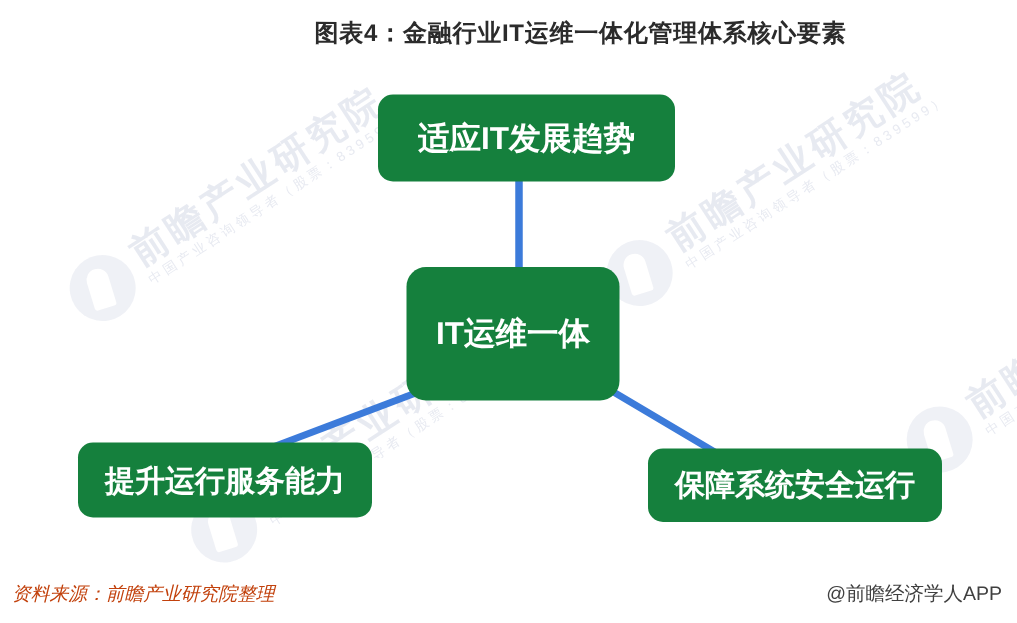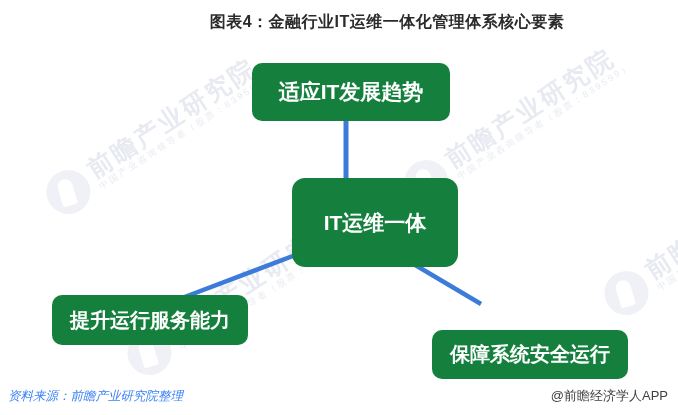--- a/index.html
+++ b/index.html
@@ -27,27 +27,27 @@
   .wm-sub{font-size:9px;color:#e2e5ee;letter-spacing:2.5px;white-space:nowrap;margin-top:2px;}
   
   .connectors{position:absolute;left:0;top:0;z-index:2;}
   
   .node{
     position:absolute;z-index:3;background:#15803d;color:#fff;
     display:flex;flex-direction:column;align-items:center;justify-content:center;
     font-weight:bold;text-align:left;border-radius:10px;
   }
   .node-top{left:252px;top:63px;width:198px;height:58px;font-size:21px;}
-  .node-center{left:292px;top:178px;width:166px;height:89px;font-size:21px;line-height:40px;border-radius:13px;}
+  .node-center{left:271px;top:178px;width:142px;height:89px;font-size:21px;line-height:40px;border-radius:13px;}
   .node-bl{left:52px;top:295px;width:196px;height:50px;font-size:20px;}
-  .node-br{left:432px;top:299px;width:196px;height:49px;font-size:20px;margin-top:31px;}
+  .node-br{left:432px;top:299px;width:196px;height:49px;font-size:20px;}
   .nl{display:block;}
   
   .src{
-    position:absolute;left:8px;top:388px;font-size:12.5px;font-style:italic;color:#3b82f6;z-index:3;
+    position:absolute;left:8px;top:388px;font-size:12.5px;font-style:italic;color:#c2410c;z-index:3;
   }
   .attr{
     position:absolute;right:10px;top:387px;font-size:13px;color:#404040;z-index:3;
   }
 </style>
 </head>
 <body>
 
 <div class="stage">
 

